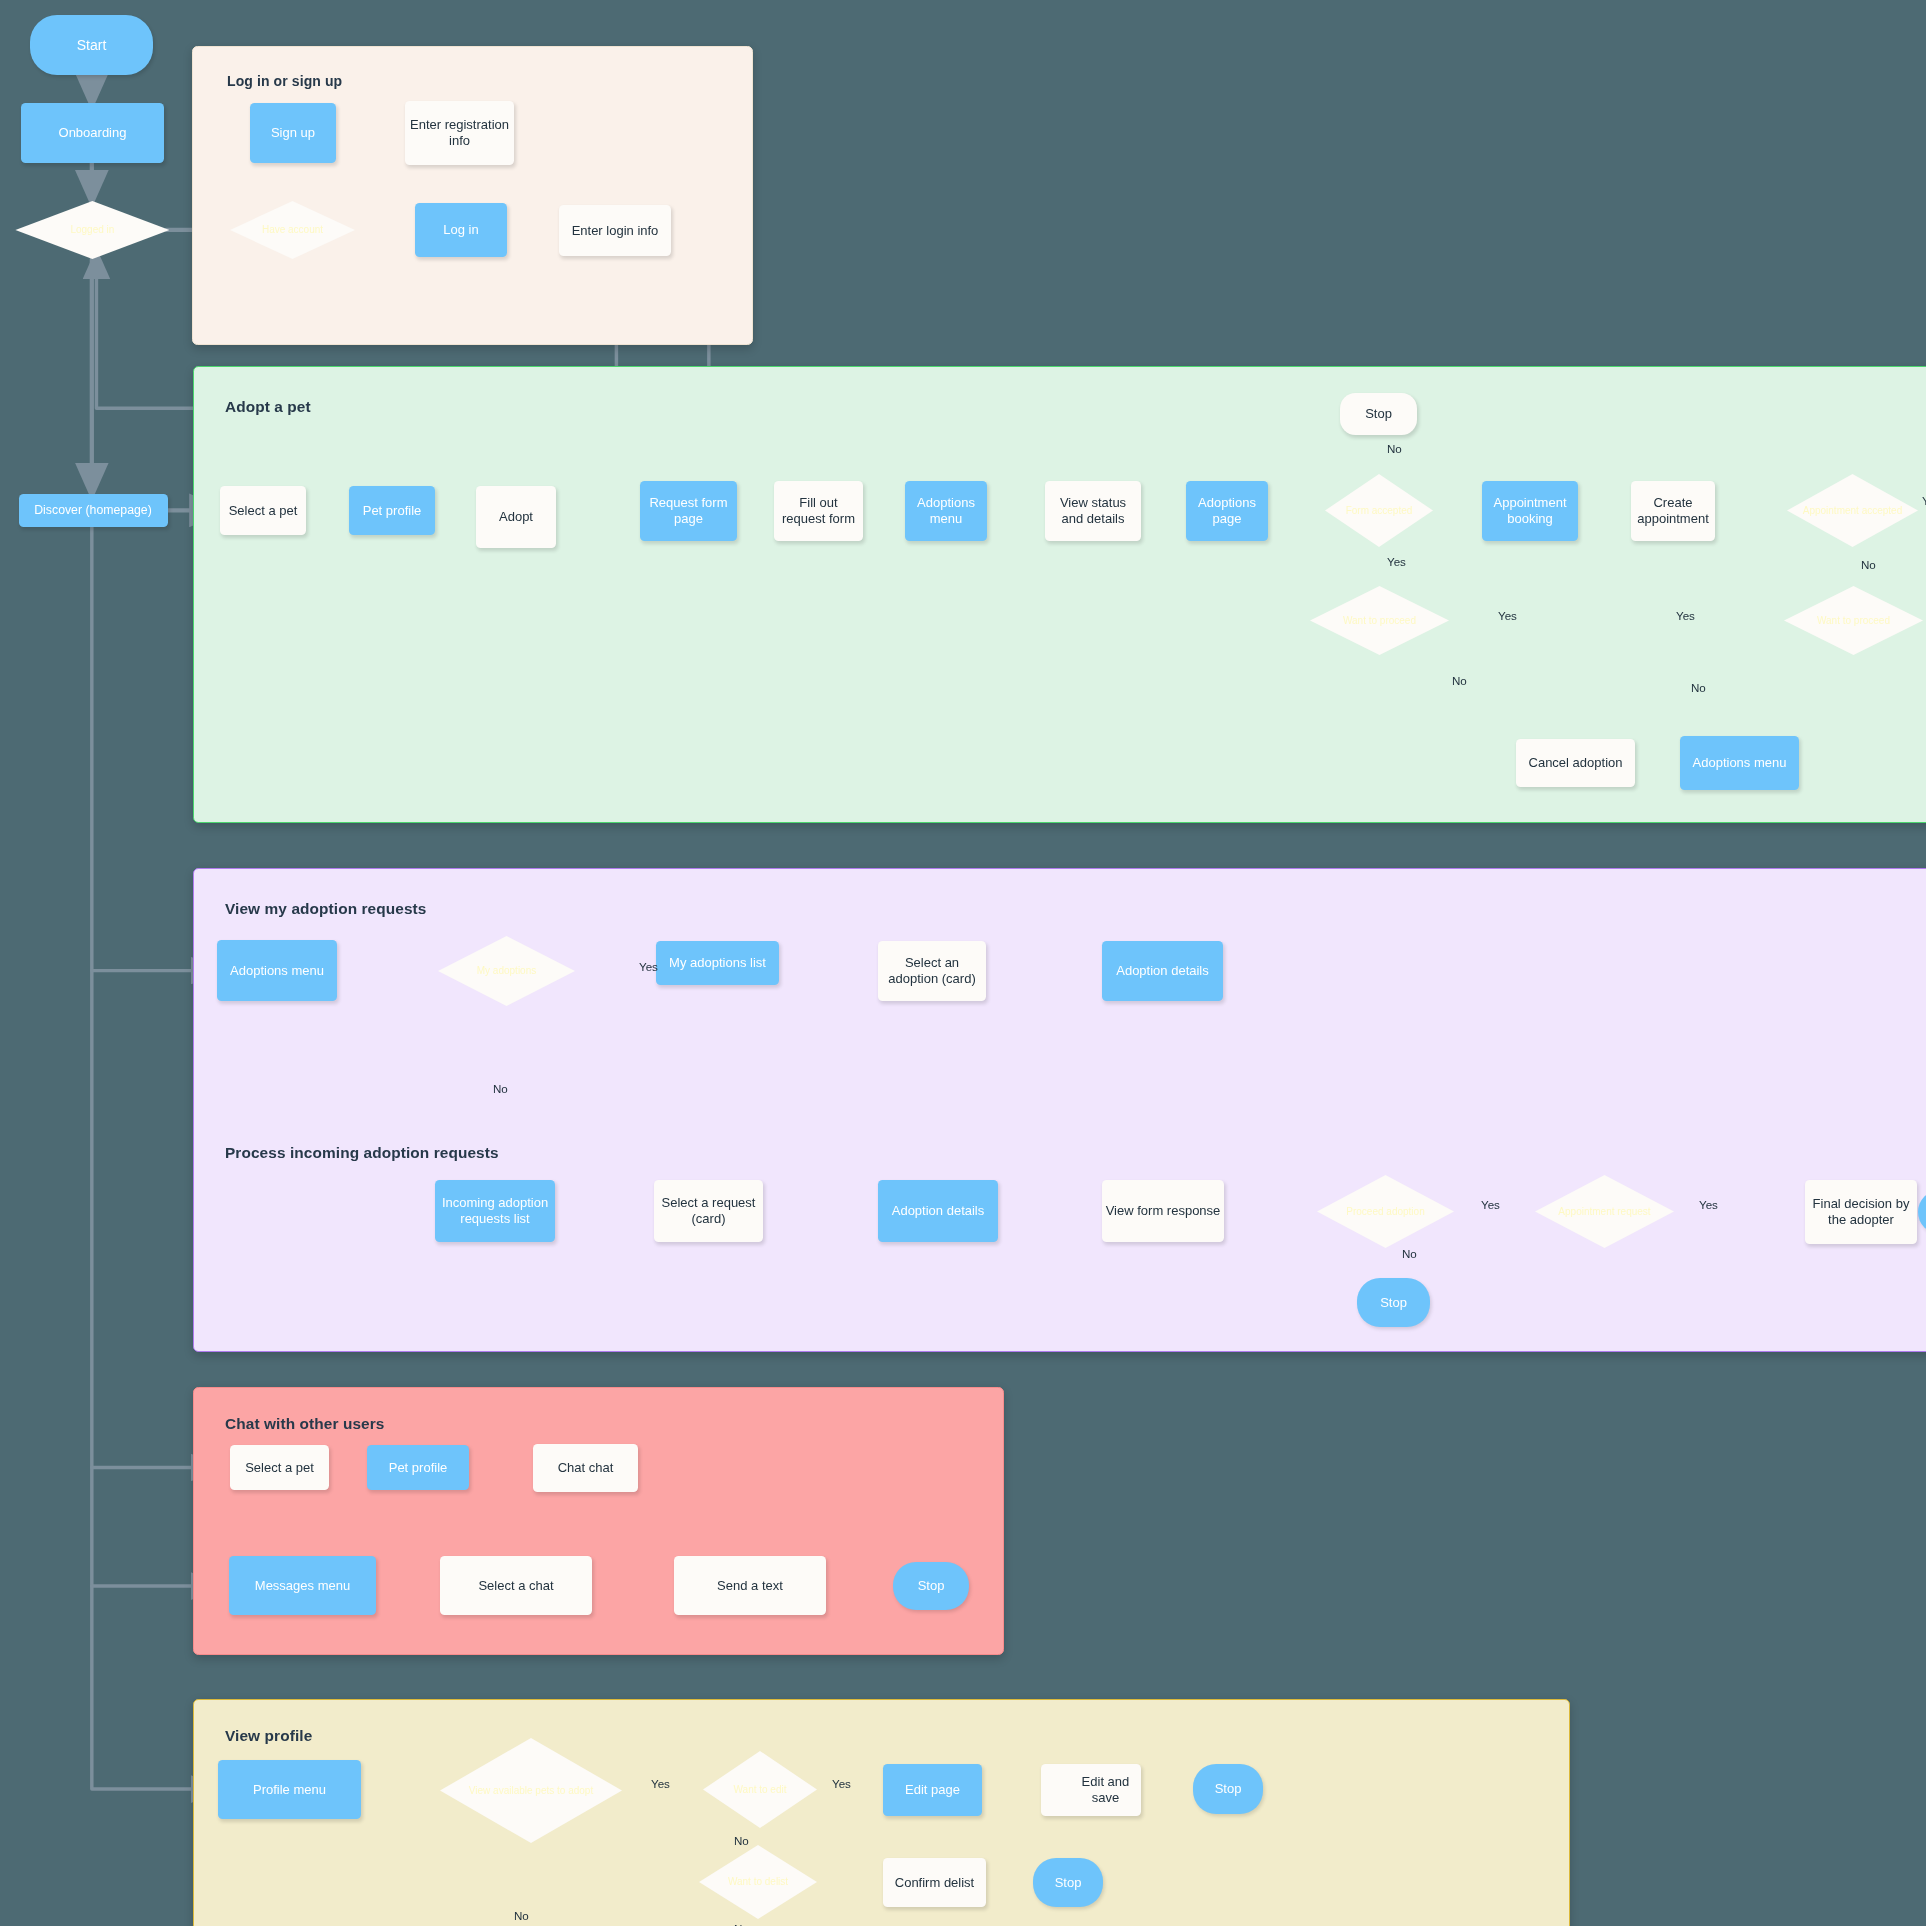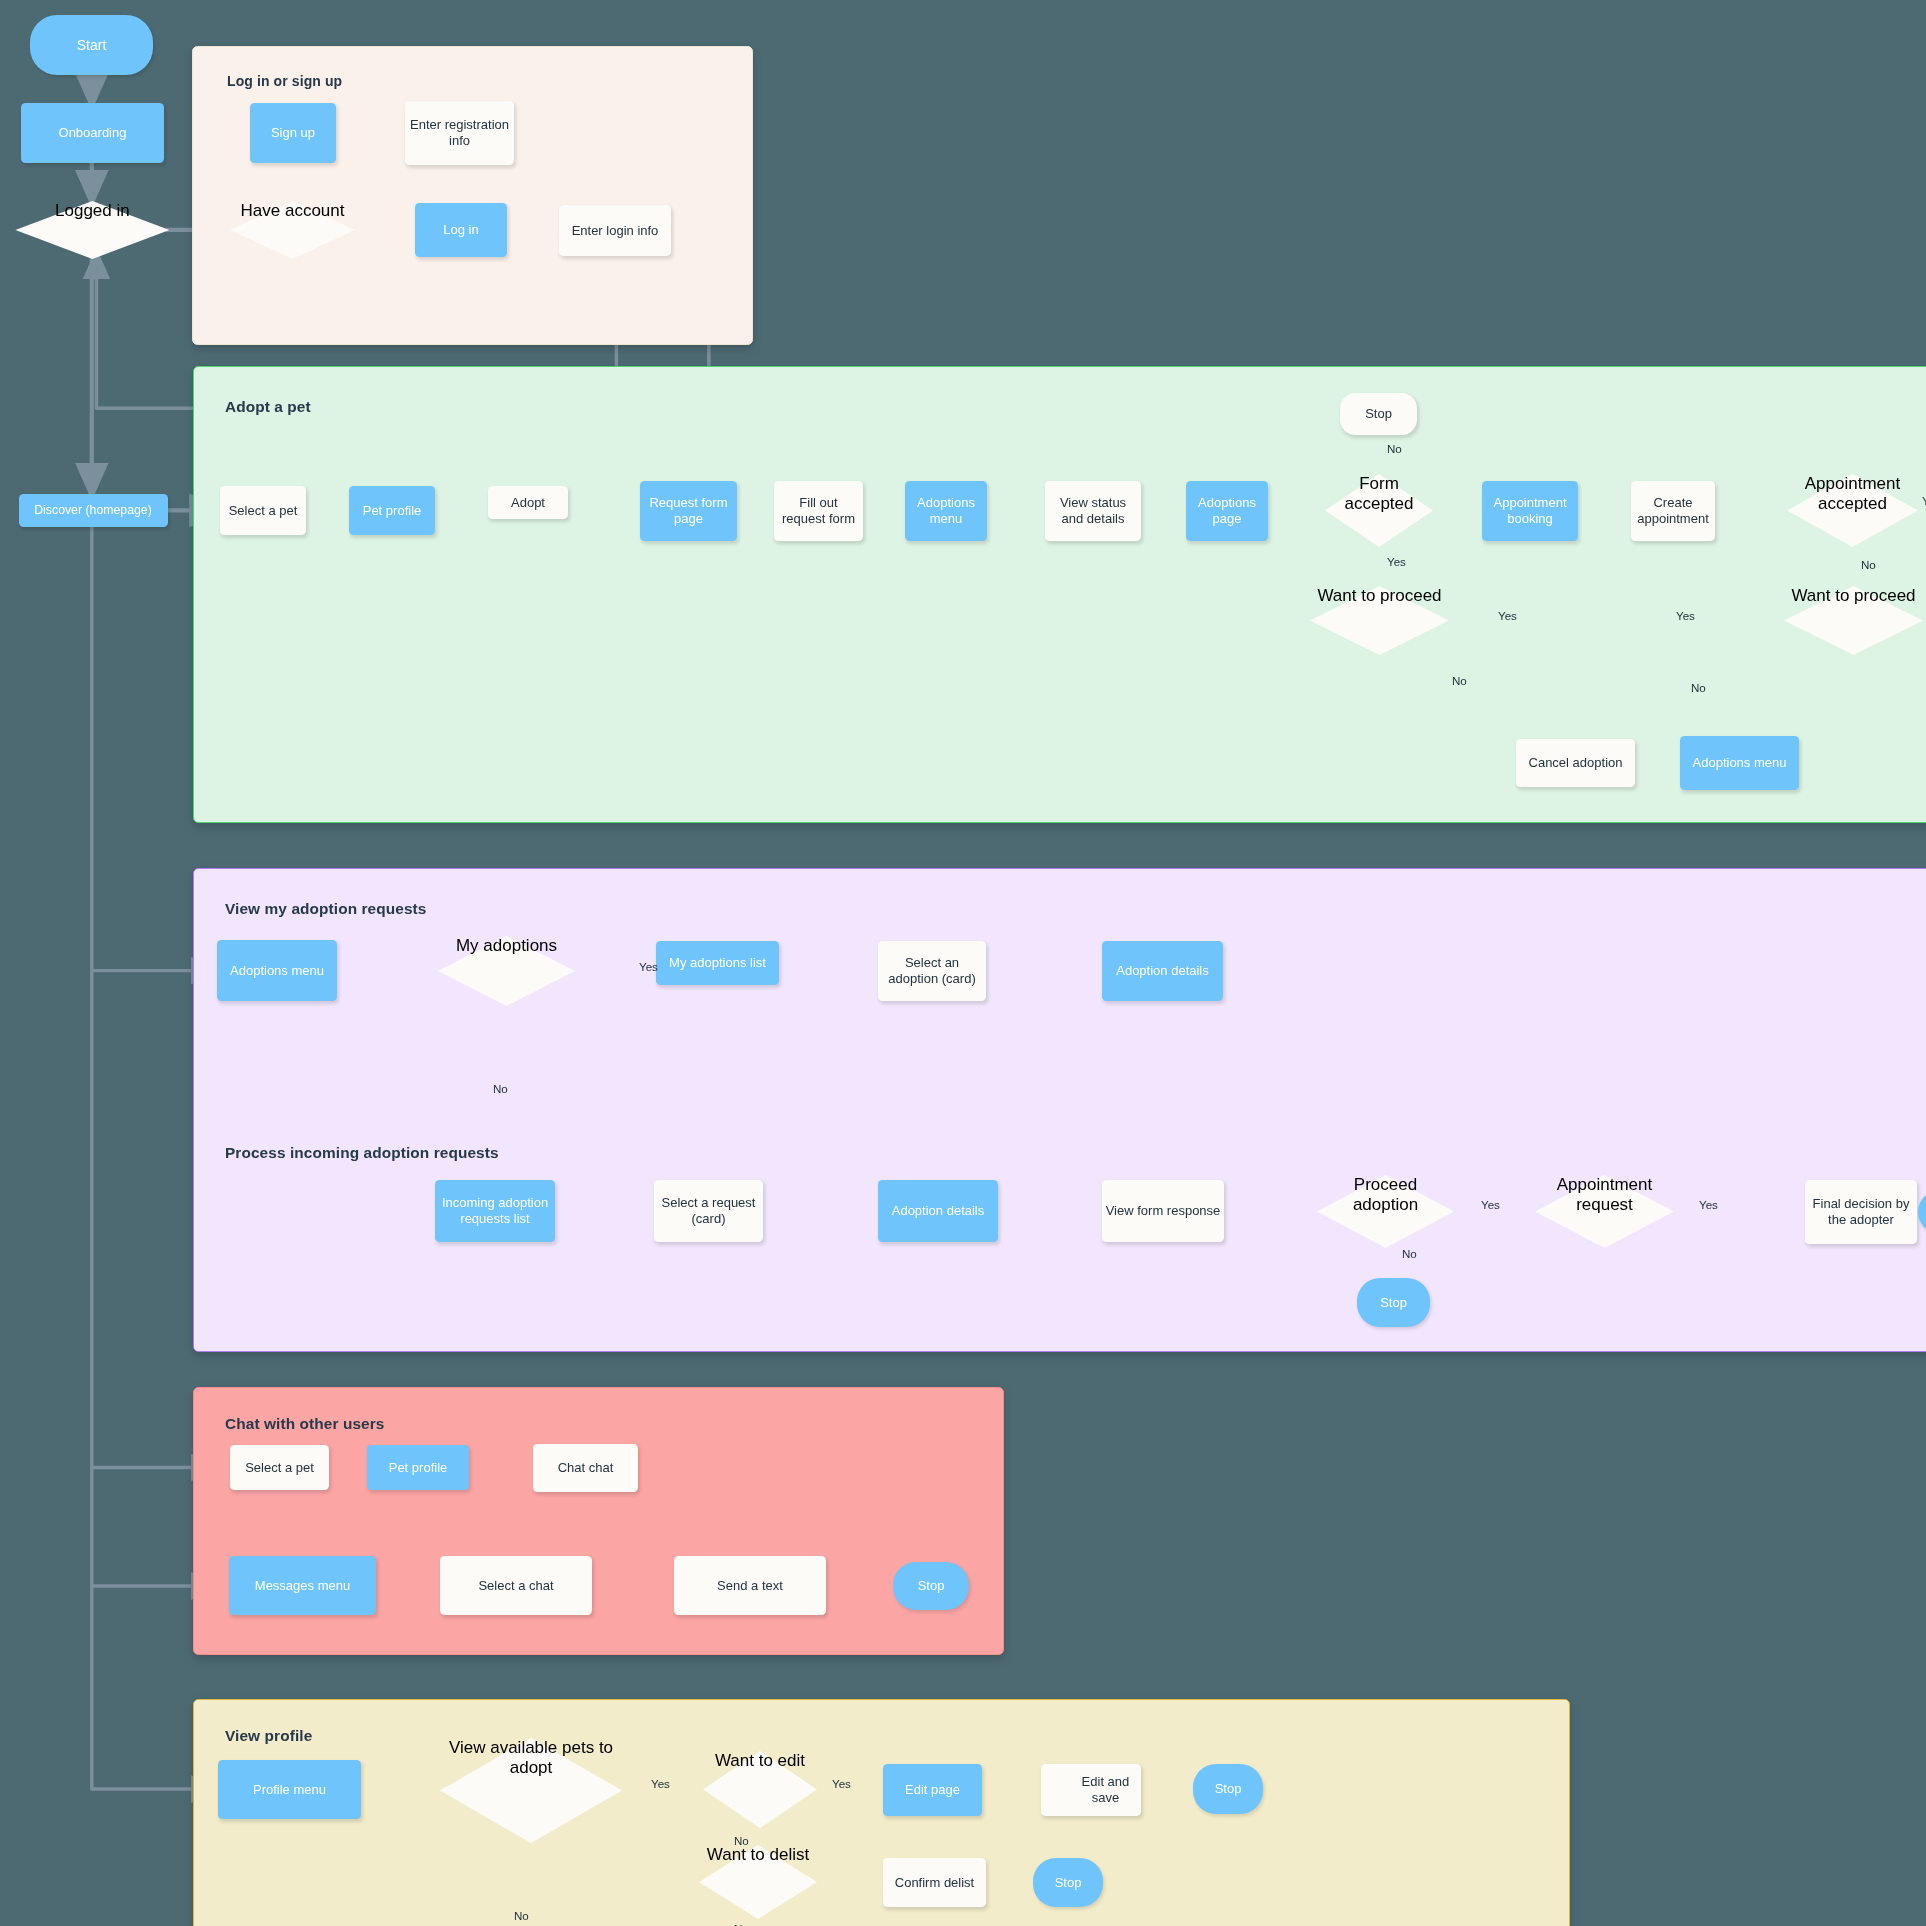--- a/index.html
+++ b/index.html
@@ -27,23 +27,23 @@
   .node{
     position:absolute;display:flex;align-items:center;justify-content:center;
     text-align:center;line-height:1.22;
     font-size:13px;box-sizing:border-box;padding:1.5px 3.1px;
     box-shadow:1.5px 2.3px 3.9px rgba(0,0,0,.13);
   }
   .n-proc{background:#fdfbf8;color:#23333f;border-radius:4.6px;}
   .n-blue{background:#6ec4fb;color:#ffffff;border-radius:4.6px;}
   .n-term{background:#6ec4fb;color:#ffffff;border-radius:385px/23px;}
   .n-dec{
-    background:transparent;box-shadow:none;color:#000000;
-    position:absolute;display:flex;justify-content:center;
-    text-align:center;line-height:1.2;font-size:17px;
+    background:transparent;box-shadow:none;color:#fef9c3;
+    position:absolute;display:flex;align-items:center;justify-content:center;
+    text-align:center;line-height:1.2;font-size:10px;
   }
   .n-dec .dia{
     position:absolute;left:0;top:0;width:100%;height:100%;
     background:#fdfbf8;
     clip-path:polygon(50% 0,100% 50%,50% 100%,0 50%);
     filter:drop-shadow(1.2px 1.9px 2.3px rgba(0,0,0,.13));
   }
   .n-dec .dlabel{position:relative;z-index:2;padding:0 2.3px;}
 
   
@@ -242,21 +242,21 @@
   <div class="group g-adopt" style="left:193px;top:366px;width:2550px;height:455px;">
     <div class="ghead" style="left:31px;top:31px;">Adopt a pet</div>
   </div>
 
   <div class="node n-proc" style="left:220px;top:486px;width:86px;height:49px;">
     <span>Select a pet</span>
   </div>
   <div class="node n-blue" style="left:349px;top:486px;width:86px;height:49px;">
     <span>Pet profile</span>
   </div>
-  <div class="node n-proc" style="left:488px;top:486px;width:80px;height:33px;">
+  <div class="node n-proc" style="left:476px;top:486px;width:80px;height:62px;">
     <span>Adopt</span>
   </div>
   <div class="node n-blue" style="left:733px;top:483px;width:0px;height:0px;opacity:0;"></div>
   <div class="node n-blue" style="left:621px;top:482px;width:0;height:0;opacity:0;"></div>
   <div class="node n-blue" style="left:622px;top:481px;width:0;height:0;opacity:0;"></div>
 
   <div class="node n-blue" style="left:636px;top:480px;width:0;height:0;opacity:0;"></div>
 
   <div class="node n-blue" style="left:639px;top:481px;width:0;height:0;opacity:0;"></div>
 

